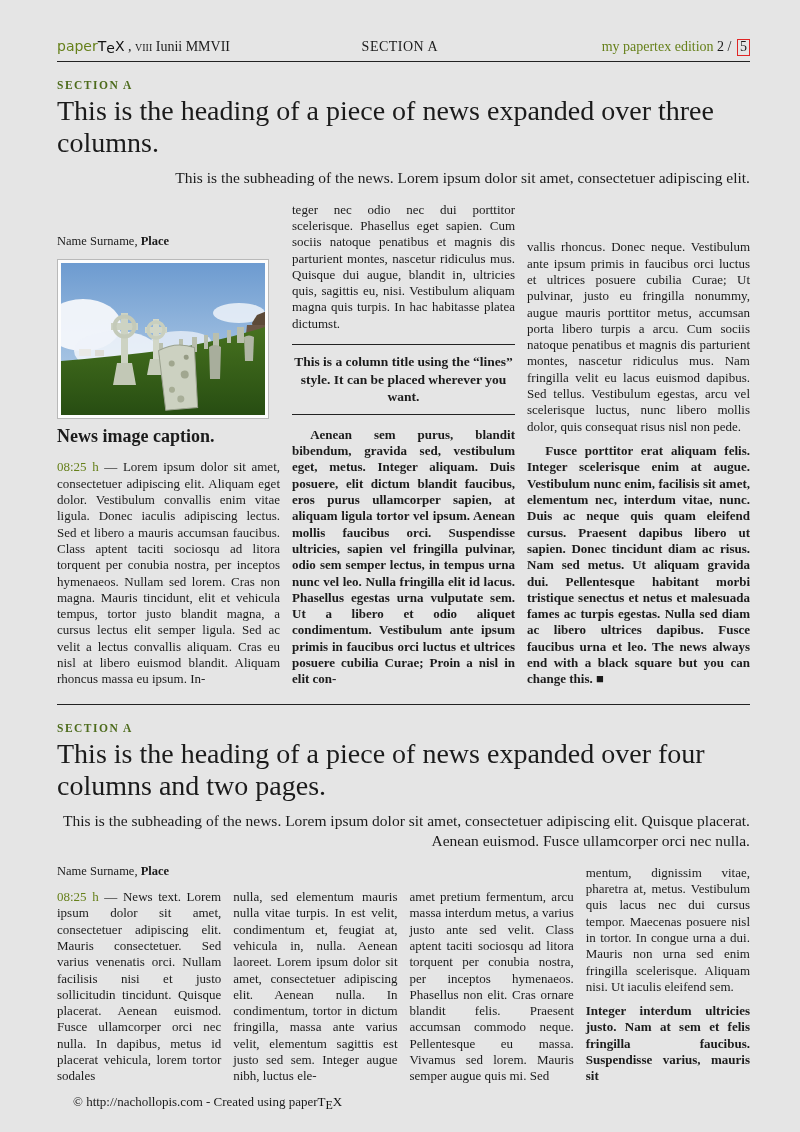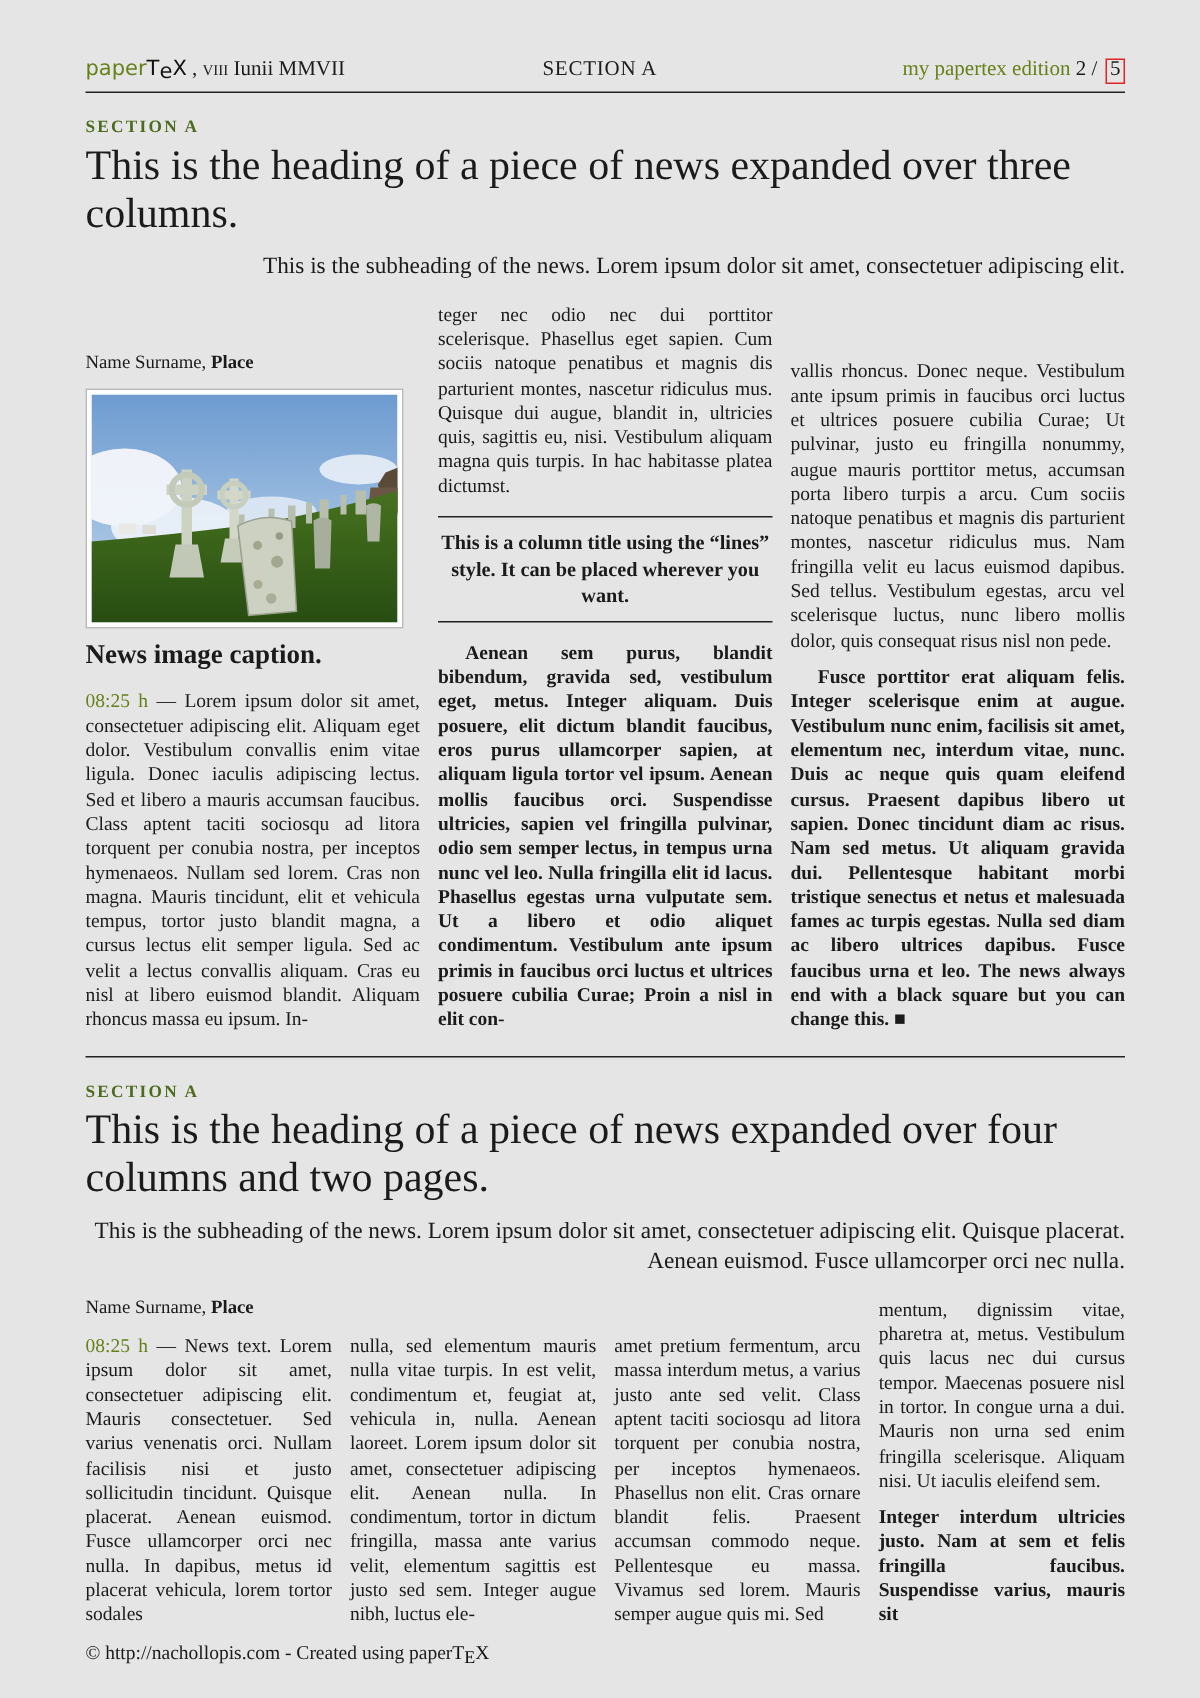--- a/index.html
+++ b/index.html
@@ -71,21 +71,21 @@
     border-top:1px solid #222;border-bottom:1px solid #222;
     text-align:center;font-weight:bold;font-size:13.5px;line-height:1.3;
     padding:8px 2px;margin:12px 0 12px 0;
   }
 
   
   .article-sep{border:none;border-top:1.2px solid #222;margin:16px 0 0 0;}
 
   
   .footer{
-    position:absolute;left:57px;bottom:22px;width:693px;
+    position:absolute;left:73px;bottom:22px;width:693px;
     font-size:13px;
   }
   .footer .te-e{display:inline-block;transform:translateY(2.5px);font-size:12px;}
 </style>
 </head>
 <body>
 
 <div class="page">
   <div class="content">
 

